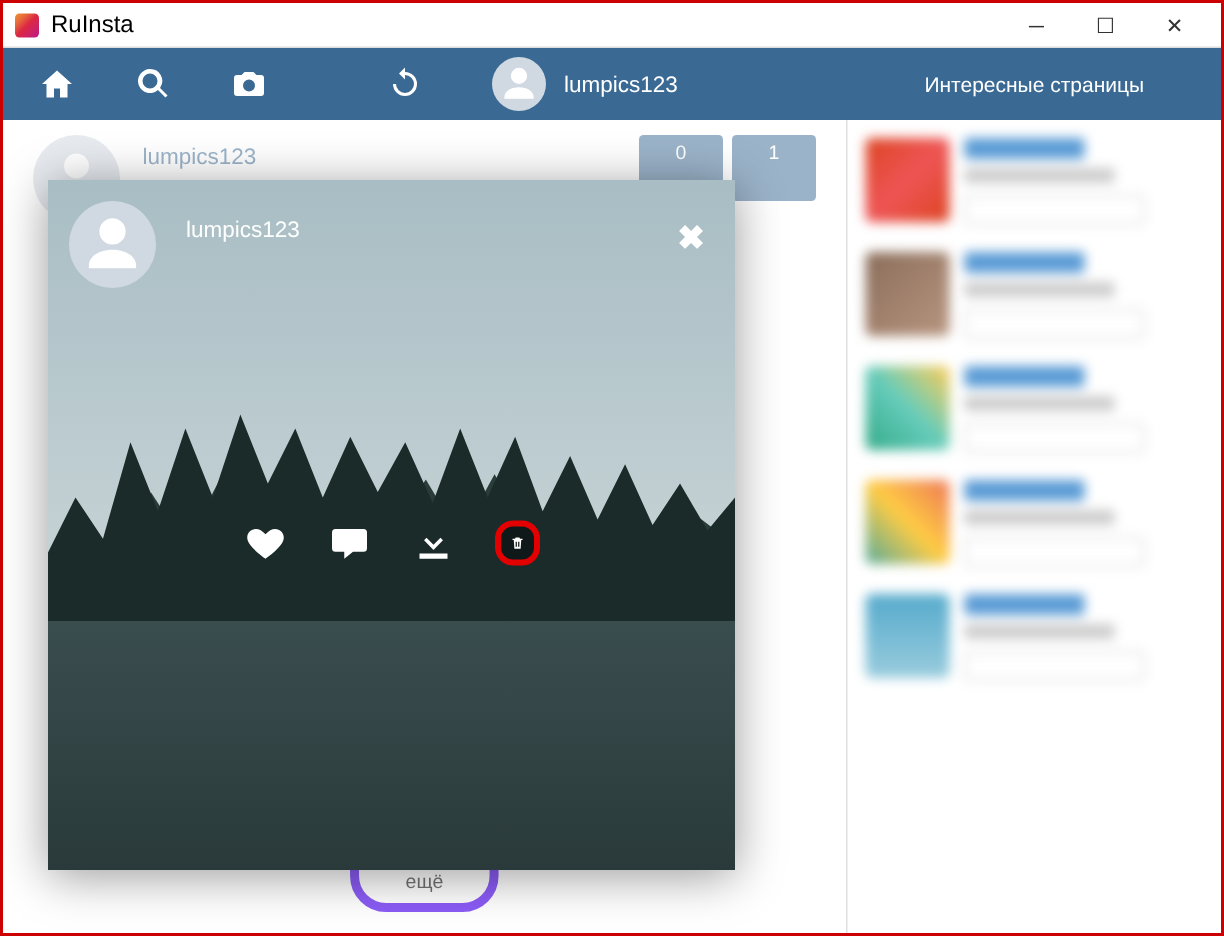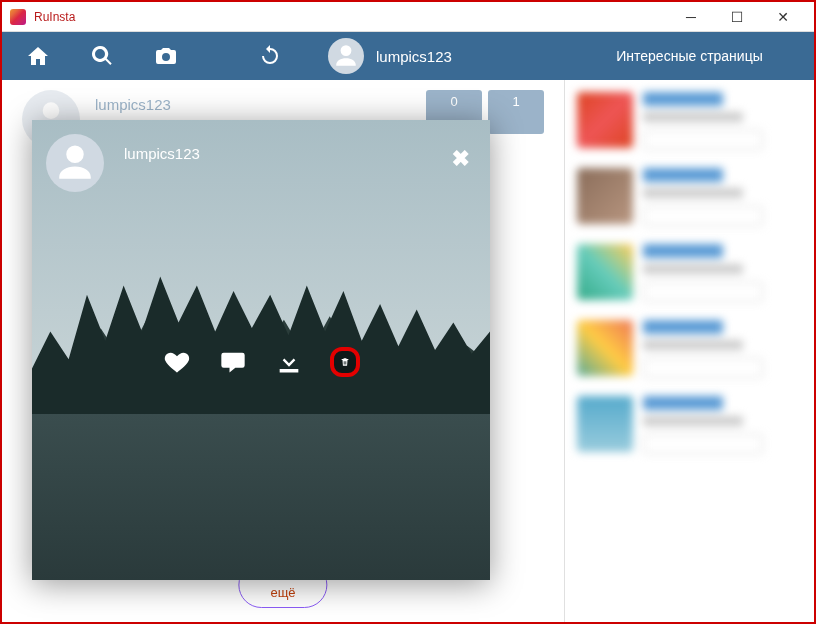--- a/index.html
+++ b/index.html
@@ -1,38 +1,38 @@
 <!DOCTYPE html>
 <html><head>
 <meta charset="utf-8">
 <style>
 *{margin:0;padding:0;box-sizing:border-box;font-family:Arial,sans-serif}
 body{background:#fff}
 .outer{border:2px solid #c00;width:816px;height:624px;position:relative;background:#fff}
 .titlebar{height:30px;display:flex;align-items:center;padding:0 8px;border-bottom:1px solid #ddd}
 .app-icon{width:16px;height:16px;background:linear-gradient(135deg,#f09433,#e6683c,#dc2743,#cc2366,#bc1888);border-radius:3px;margin-right:8px}
-.title{font-size:12px;color:#b91c1c}
+.title{font-size:16px;color:#000000}
 .win-controls{margin-left:auto;display:flex}
 .win-btn{width:46px;height:30px;display:flex;align-items:center;justify-content:center;font-size:14px;color:#333}
 .navbar{height:48px;background:#3a6a94;display:flex;align-items:center;padding:0 20px;color:#fff}
 .nav-icon{width:32px;height:32px;display:flex;align-items:center;justify-content:center;margin-right:32px;color:#fff}
 .nav-icon svg{width:24px;height:24px;fill:#fff}
 .profile-section{display:flex;align-items:center;margin-left:10px}
 .nav-avatar{width:36px;height:36px;border-radius:50%;background:#d0d9e2;margin-right:12px;display:flex;align-items:center;justify-content:center}
 .nav-avatar svg{width:26px;height:26px;fill:#fff}
 .username{font-size:15px;color:#fff}
 .main{display:flex;height:calc(100% - 78px)}
 .content{flex:1;position:relative;background:#fff;padding:10px 20px}
 .bg-profile{display:flex;align-items:flex-start;opacity:.5}
 .bg-avatar{width:58px;height:58px;border-radius:50%;background:#d0d9e2;margin-right:15px;display:flex;align-items:center;justify-content:center}
 .bg-avatar svg{width:40px;height:40px;fill:#fff}
 .bg-name{font-size:15px;color:#3a6a94;margin-top:6px}
 .bg-stats{margin-left:auto;display:flex;gap:6px}
 .stat{background:#3a6a94;color:#fff;width:56px;height:44px;border-radius:3px;text-align:center;padding-top:4px;font-size:13px}
-.show-more{position:absolute;bottom:14px;left:50%;transform:translateX(-50%);border:1px solid #8b5cf6;border-radius:24px;padding:5px 16px;color:#c2410c;font-size:13px;text-align:center;line-height:1.3}
+.show-more{position:absolute;bottom:14px;left:50%;transform:translateX(-50%);border:6px solid #8b5cf6;border-radius:24px;padding:5px 16px;color:#737373;font-size:13px;text-align:center;line-height:1.3}
 .modal{position:absolute;top:40px;left:30px;width:458px;height:460px;background:#000;box-shadow:0 4px 30px rgba(0,0,0,.4)}
 .modal-header{position:absolute;top:14px;left:14px;z-index:5;display:flex;align-items:center}
 .modal-avatar{width:58px;height:58px;border-radius:50%;background:#d0d9e2;margin-right:20px;display:flex;align-items:center;justify-content:center}
 .modal-avatar svg{width:42px;height:42px;fill:#fff}
 .modal-user{color:#fff;font-size:15px;margin-top:-20px}
 .modal-close{position:absolute;top:26px;right:20px;color:#fff;font-size:22px;font-weight:bold;z-index:5}
 .modal-img{position:absolute;top:0;left:0;width:100%;height:100%}
 .sky{position:absolute;top:0;left:0;width:100%;height:55%;background:linear-gradient(#a8bdc4,#c5d2d5)}
 .trees{position:absolute;top:30%;left:0;width:100%;height:40%;background:#1a2b2a;clip-path:polygon(0 60%,4% 40%,8% 55%,12% 20%,16% 45%,20% 15%,24% 40%,28% 10%,32% 35%,36% 15%,40% 40%,44% 18%,48% 38%,52% 20%,56% 42%,60% 15%,64% 40%,68% 18%,72% 45%,76% 25%,80% 48%,84% 28%,88% 50%,92% 35%,96% 52%,100% 40%,100% 100%,0 100%)}
 .trees2{position:absolute;top:32%;left:0;width:100%;height:38%;background:#2a3c3a;clip-path:polygon(0 70%,6% 50%,10% 62%,15% 35%,20% 55%,25% 30%,30% 50%,35% 28%,40% 48%,45% 32%,50% 50%,55% 30%,60% 52%,65% 28%,70% 50%,75% 35%,80% 55%,85% 40%,90% 58%,95% 45%,100% 55%,100% 100%,0 100%)}

